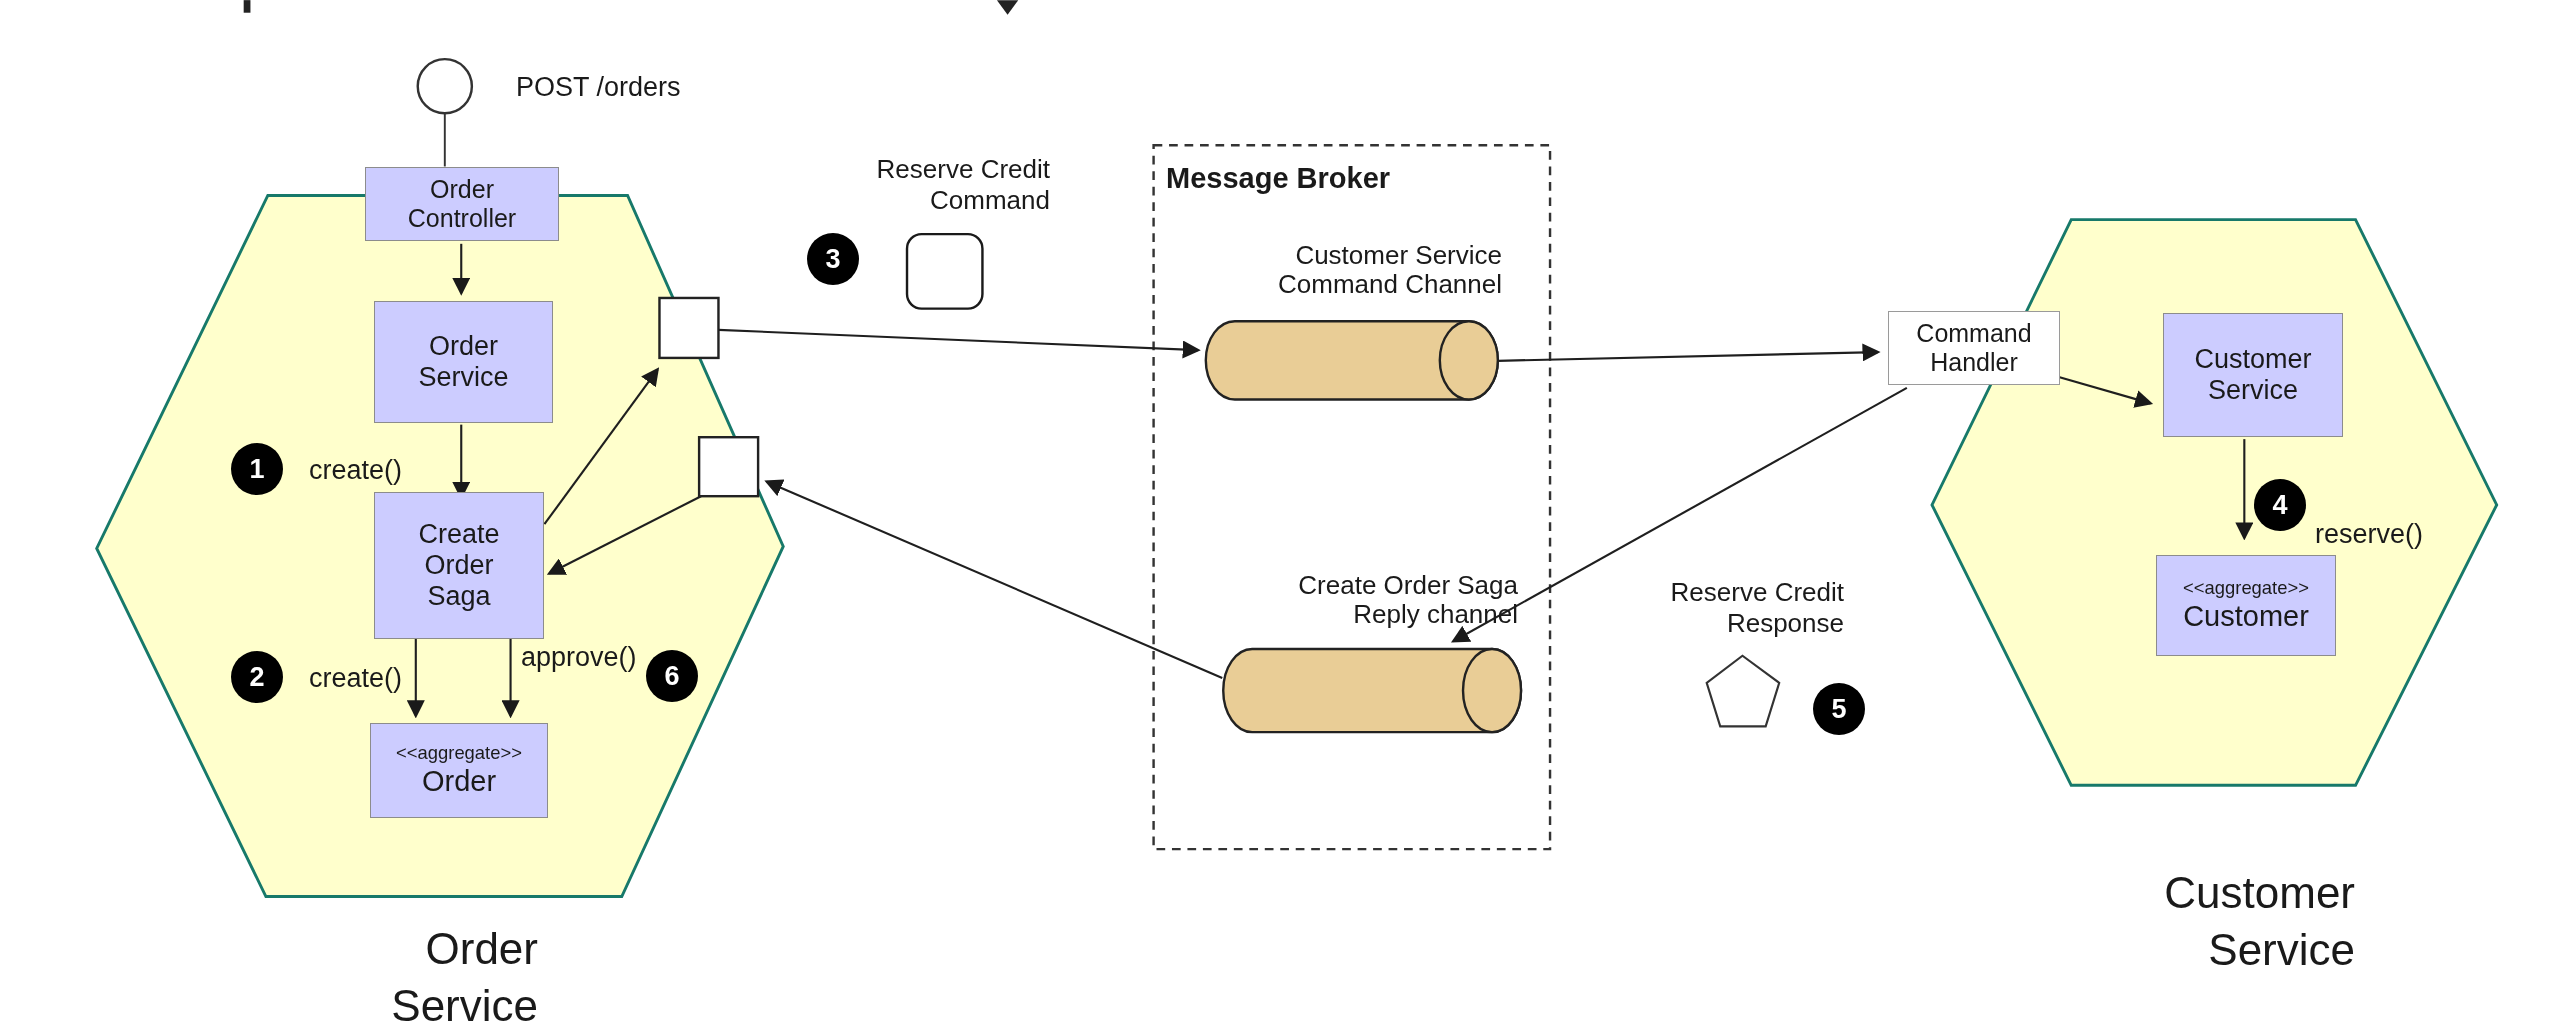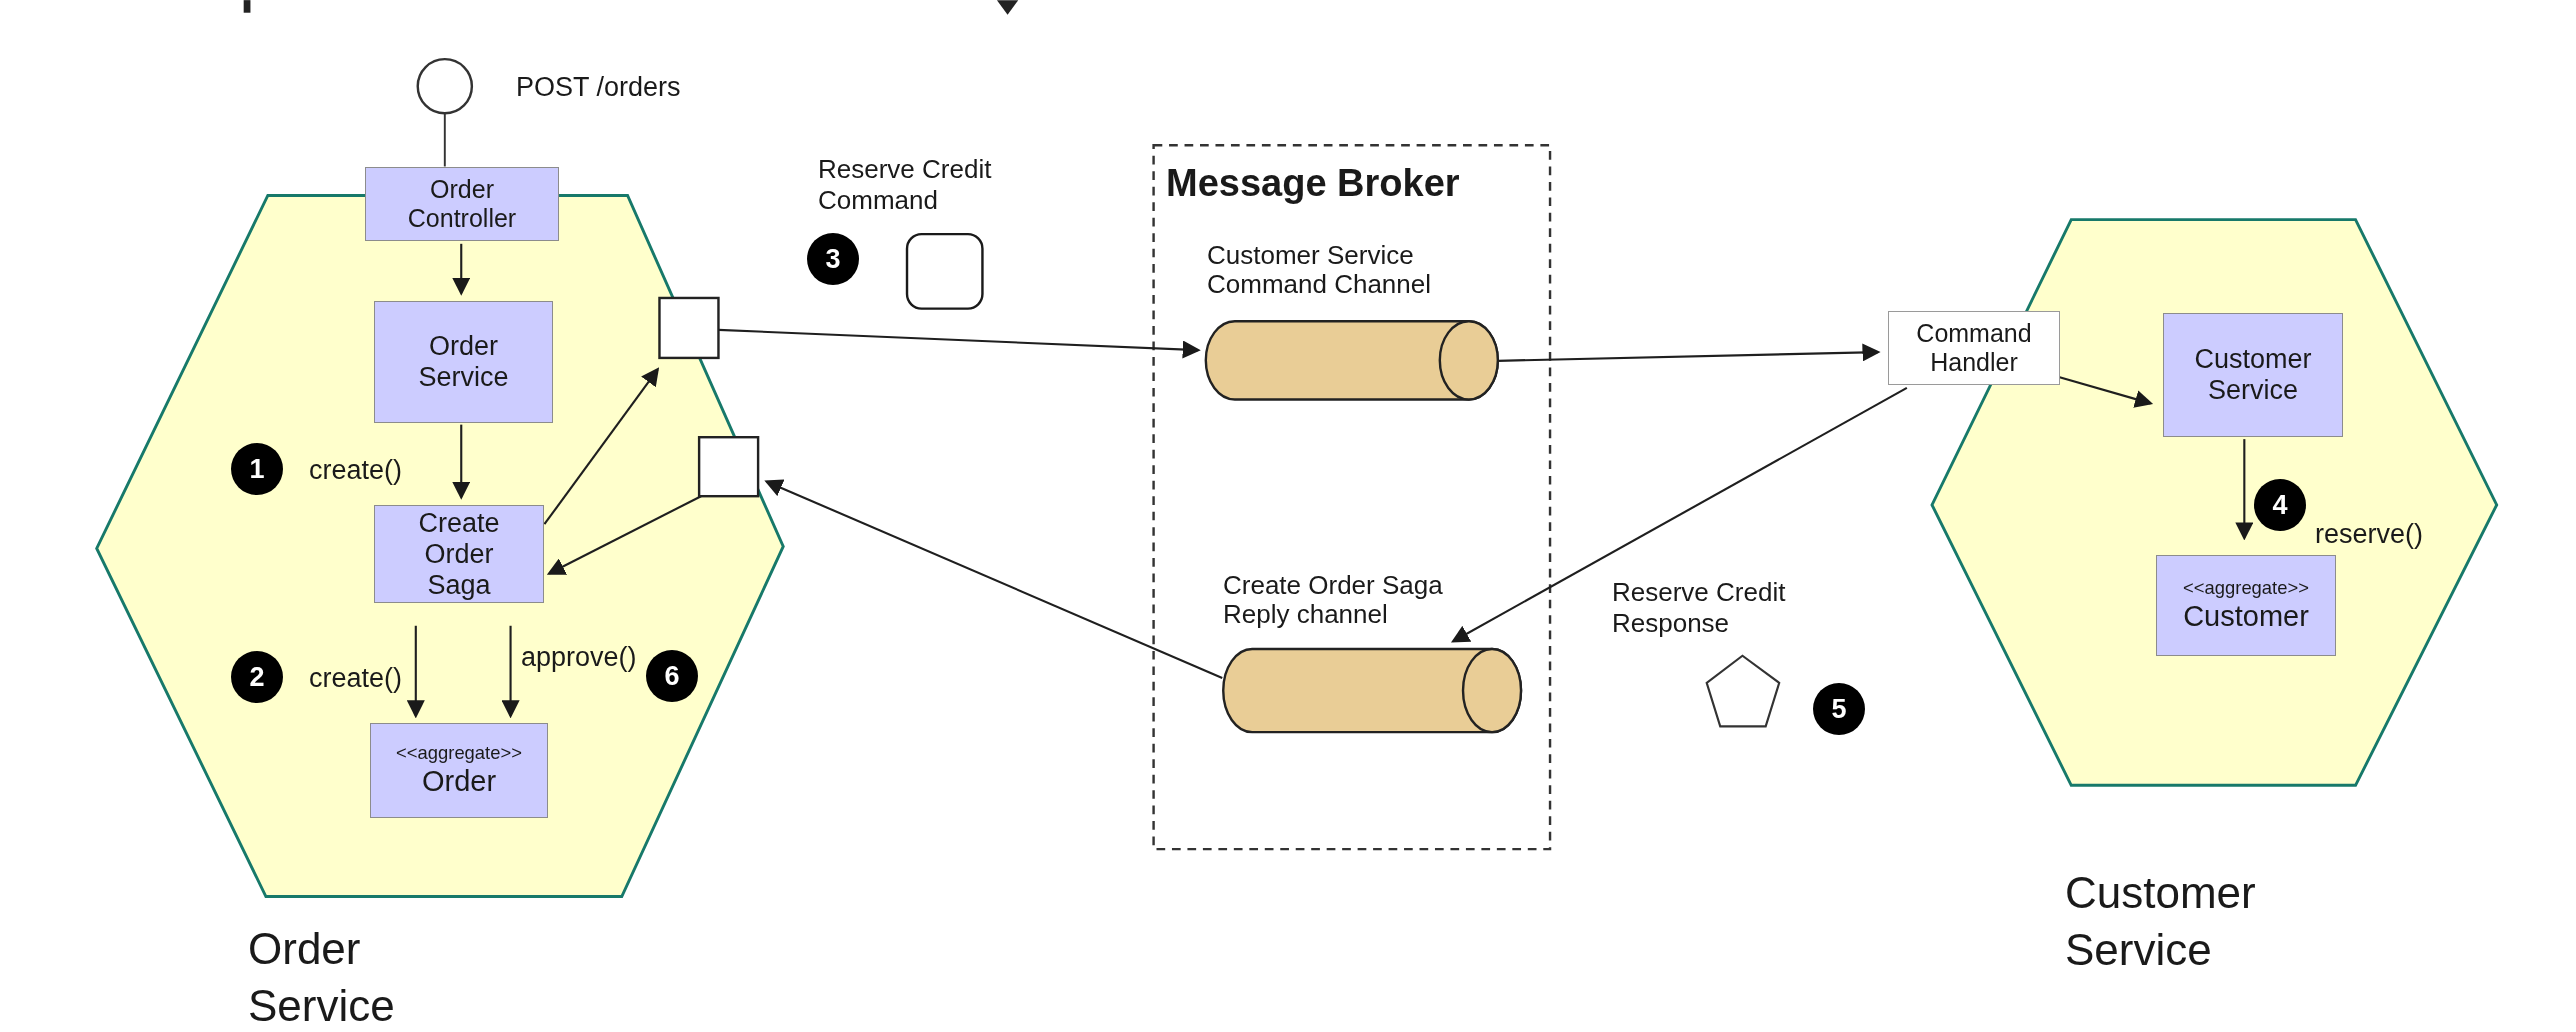--- a/index.html
+++ b/index.html
@@ -16,21 +16,21 @@
   }
   html,body{margin:0;padding:0;background:var(--paper);}
   .stage{
     position:relative;width:2576px;height:1033px;overflow:hidden;
     background:var(--paper);
     font-family:"Liberation Sans", sans-serif;
     color:var(--text);
   }
   .stage svg.layer{position:absolute;left:0;top:0;}
   .lbl{
-    position:absolute;white-space:pre-line;text-align:left;
+    position:absolute;white-space:pre-line;text-align:right;
     color:var(--text);line-height:1.18;
   }
   .lbl.left{text-align:right;}
   .box{
     position:absolute;display:flex;flex-direction:column;align-items:center;justify-content:center;
     text-align:center;white-space:pre-line;box-sizing:border-box;
     background:var(--component_fill);border:1.9px solid var(--component_stroke);
   }
   .box.white{background:#fff;border:1.9px solid #9a9a9a;}
   .box .stereo{font-size:18.4px;line-height:1.2;}
@@ -96,40 +96,40 @@
     <rect x="682" y="308" width="61" height="62" fill="#fff" stroke="#222" stroke-width="2.5"></rect>
     <rect x="723" y="452" width="61" height="61" fill="#fff" stroke="#222" stroke-width="2.5"></rect>
   </svg>
 
   <div class="lbl left" style="left:516px;top:72px;font-size:27px;">POST /orders</div>
 
   <div class="box" style="left:365px;top:167px;width:194px;height:74px;font-size:25px;">Order
 Controller</div>
   <div class="box" style="left:374px;top:301px;width:179px;height:122px;font-size:27px;">Order
 Service</div>
-  <div class="box" style="left:374px;top:505px;width:170px;height:98px;font-size:27px;">Create
+  <div class="box" style="left:374px;top:492px;width:170px;height:147px;font-size:27px;">Create
 Order
 Saga</div>
   <div class="box" style="left:370px;top:723px;width:178px;height:95px;">
     <span class="stereo">&lt;&lt;aggregate&gt;&gt;</span>
     <span class="aggname">Order</span>
   </div>
 
   <div class="badge" style="left:231px;top:443px;">1</div>
   <div class="lbl left" style="left:309px;top:455px;font-size:27px;">create()</div>
   <div class="badge" style="left:231px;top:651px;">2</div>
   <div class="lbl left" style="left:309px;top:663px;font-size:27px;">create()</div>
   <div class="lbl left" style="left:521px;top:642px;font-size:27px;">approve()</div>
   <div class="badge" style="left:646px;top:650px;">6</div>
 
   <div class="badge" style="left:807px;top:233px;">3</div>
   <div class="lbl" style="left:818px;top:154px;width:232px;font-size:26px;line-height:31px;">Reserve Credit
 Command</div>
 
-  <div class="lbl left" style="left:1166px;top:161px;font-size:38px;font-weight:bold;">Message Broker</div>
+  <div class="lbl left" style="left:1166px;top:161px;font-size:29px;font-weight:bold;">Message Broker</div>
   <div class="lbl" style="left:1207px;top:241px;width:295px;font-size:26px;line-height:29px;">Customer Service
 Command Channel</div>
   <div class="lbl" style="left:1223px;top:571px;width:295px;font-size:26px;line-height:29px;">Create Order Saga
 Reply channel</div>
 
   <div class="lbl" style="left:1612px;top:577px;width:232px;font-size:26px;line-height:31px;">Reserve Credit
 Response</div>
   <div class="badge" style="left:1813px;top:683px;">5</div>
 
   <div class="box white" style="left:1888px;top:311px;width:172px;height:74px;font-size:25px;">Command

